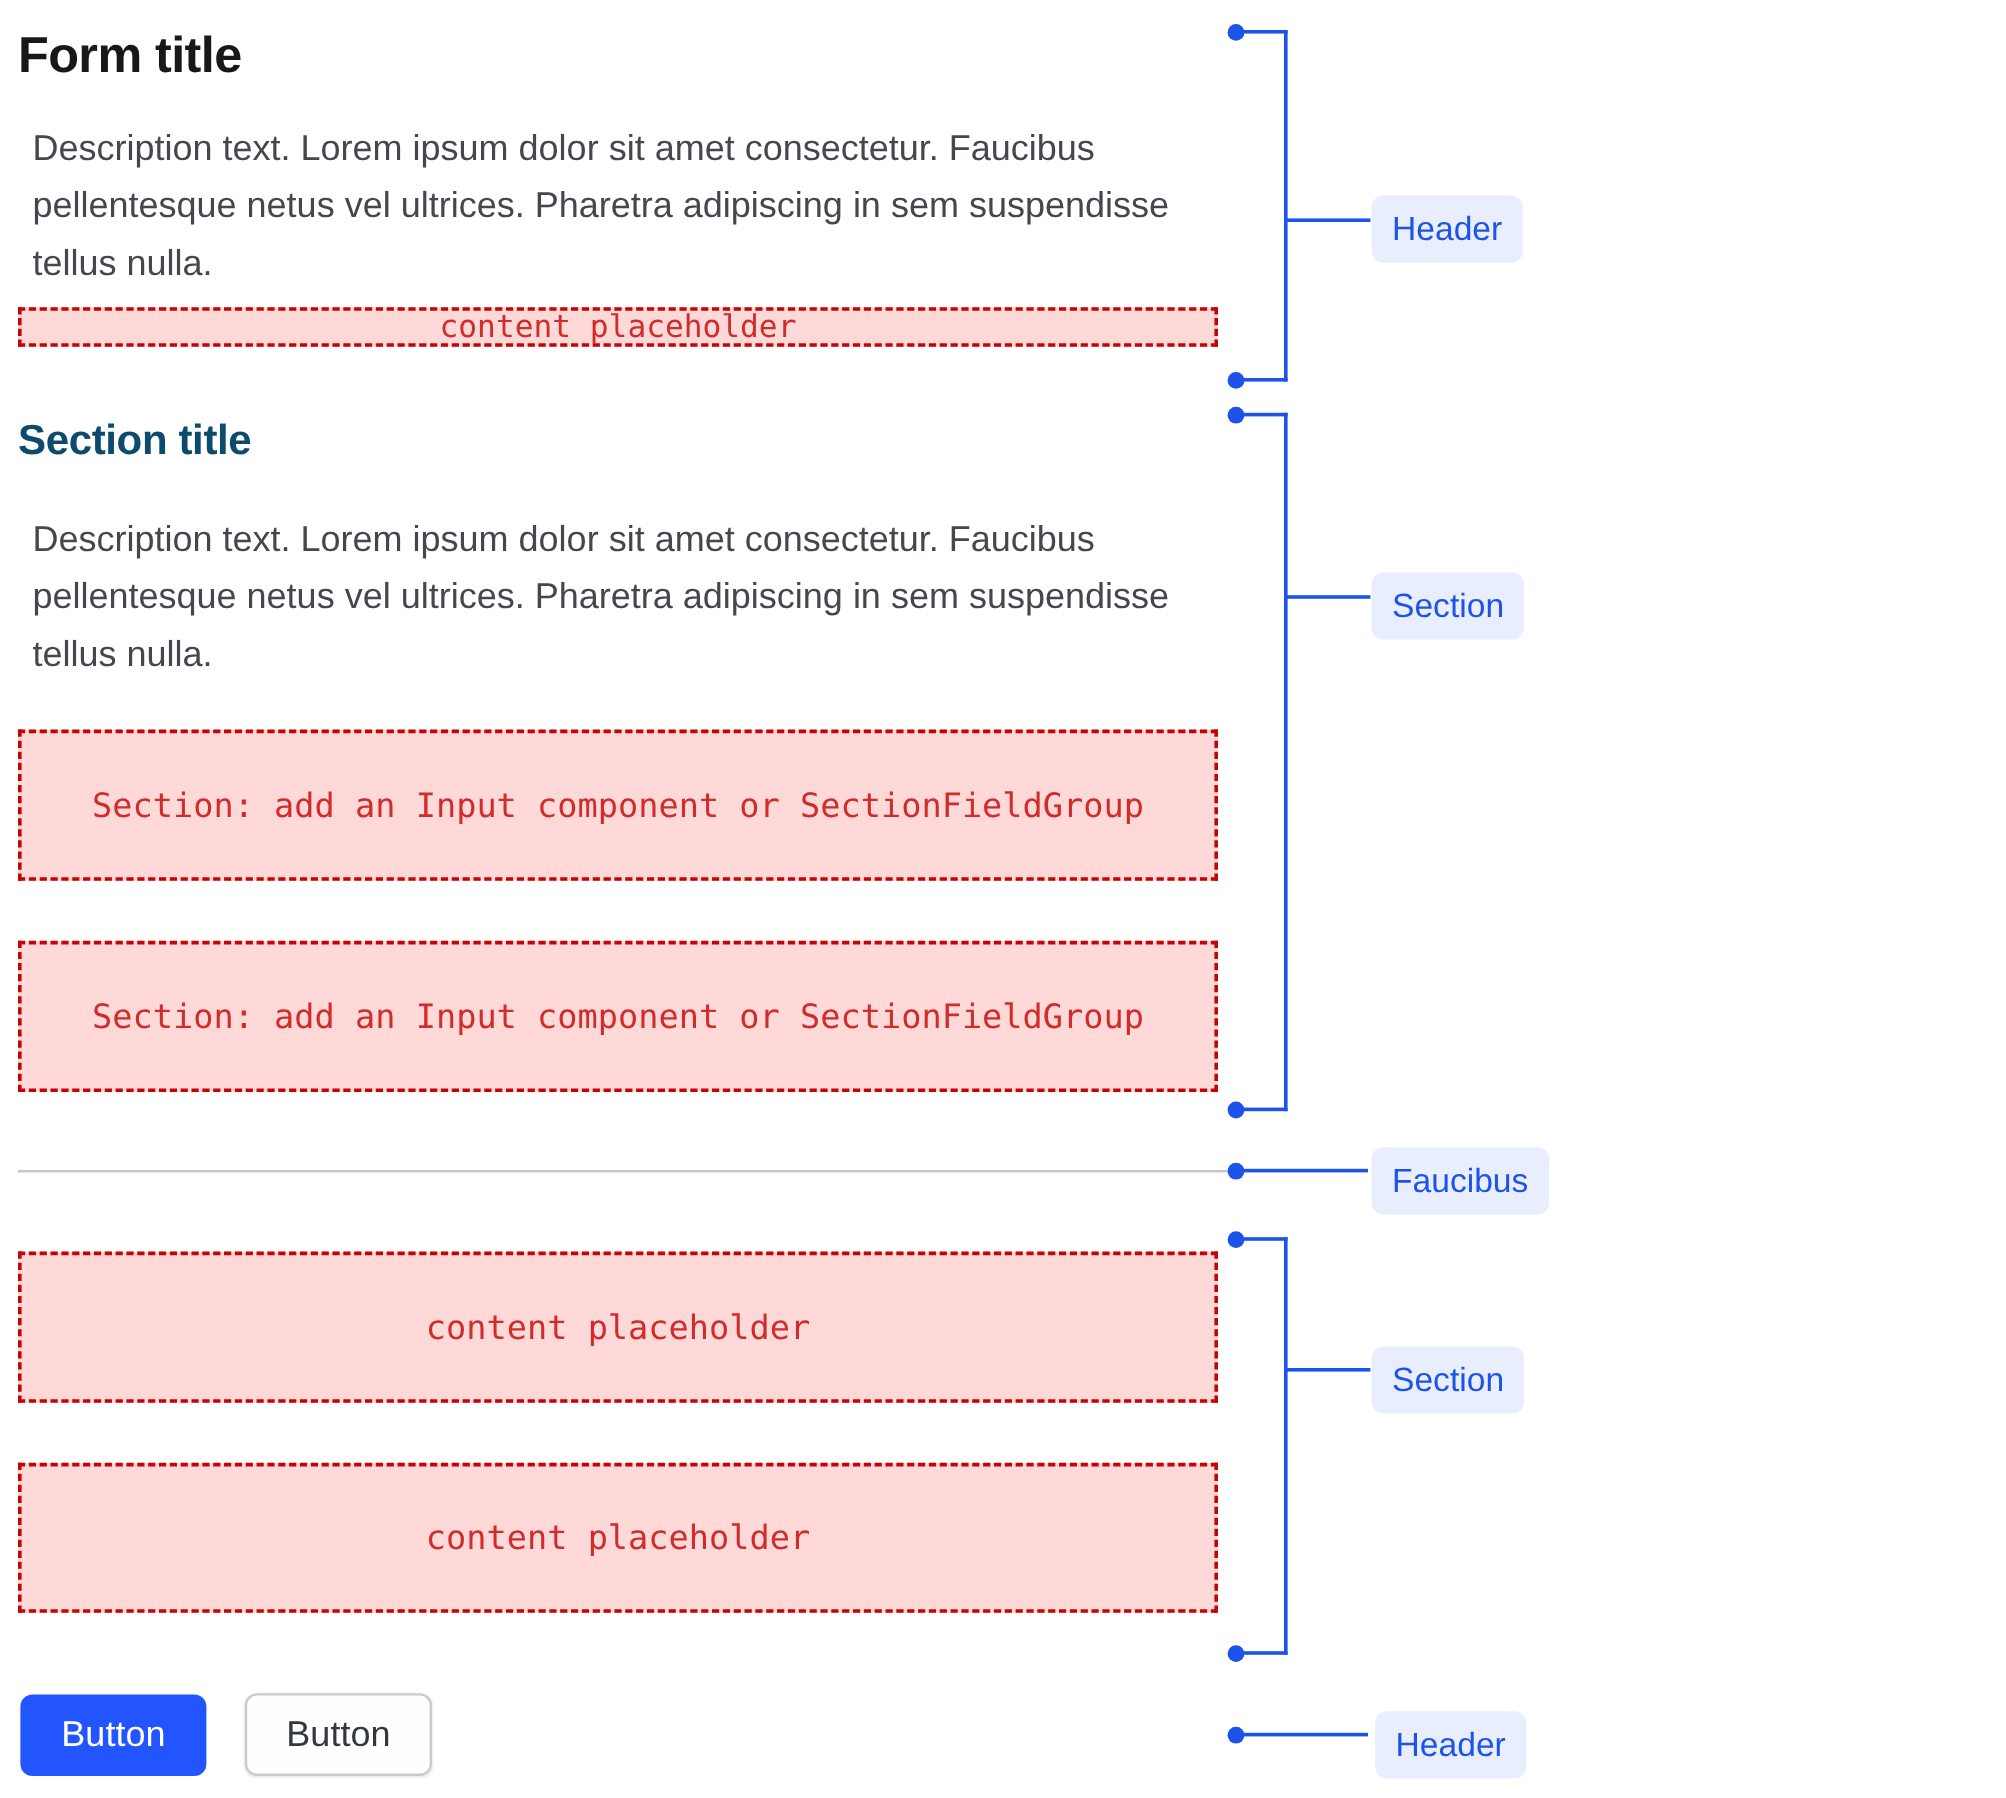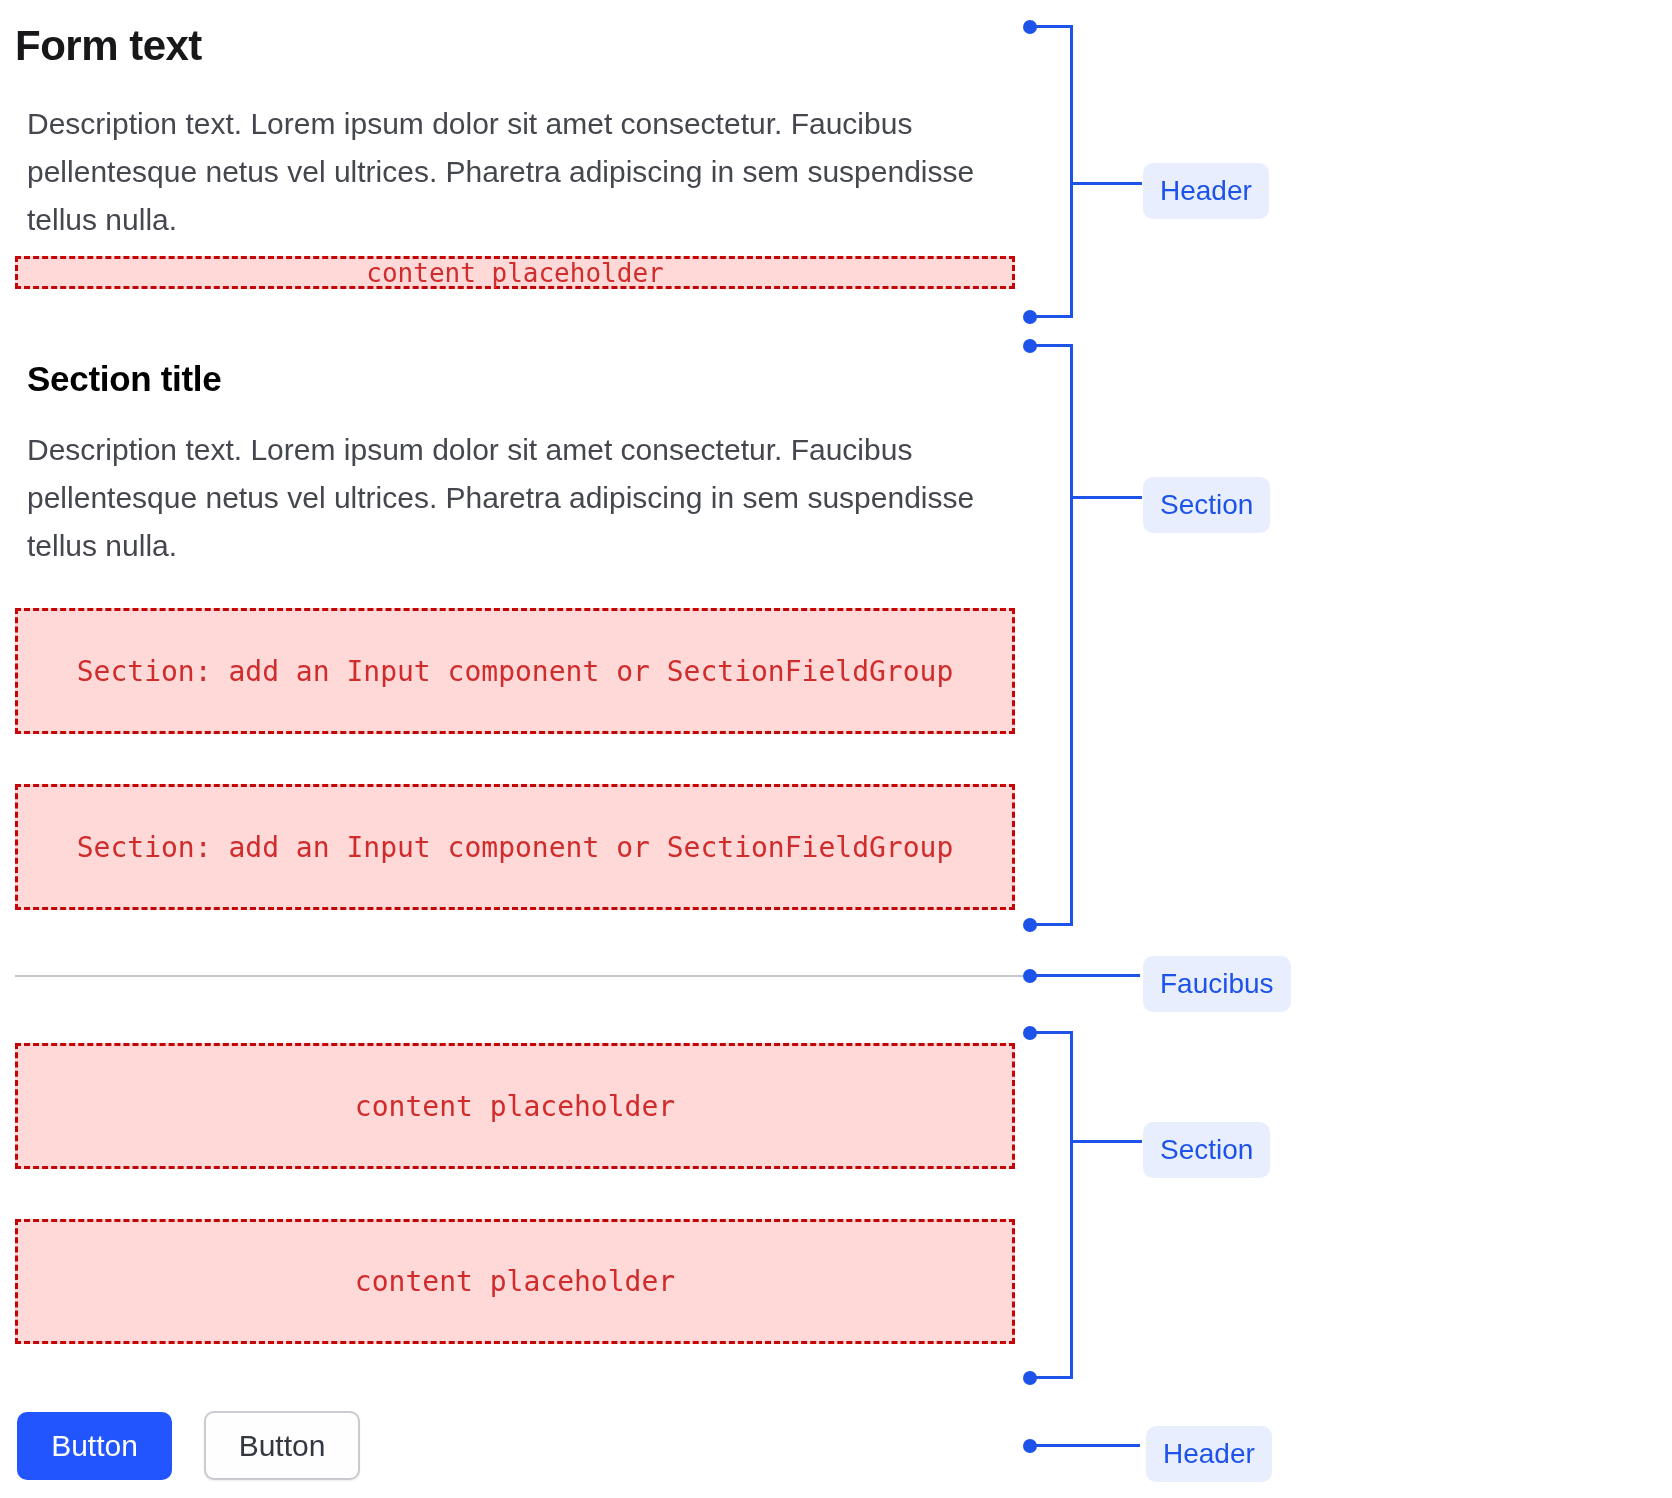--- a/index.html
+++ b/index.html
@@ -11,22 +11,22 @@
     font-family:"Liberation Sans", sans-serif;
     overflow:hidden;
   }
   
   .form-title{
     position:absolute;left:15px;top:24px;margin:0;
     font-size:42px;line-height:44px;font-weight:700;color:#17181a;
     letter-spacing:-0.5px;
   }
   .section-title{
-    position:absolute;left:15px;top:348px;margin:12px;
-    font-size:35px;line-height:38px;font-weight:700;color:#000000;
+    position:absolute;left:15px;top:348px;margin:0;
+    font-size:35px;line-height:38px;font-weight:700;color:#0c4a6e;
     letter-spacing:-0.3px;
   }
   .desc{
     position:absolute;left:15px;margin:12px;width:950px;
     font-size:30px;line-height:48px;font-weight:400;color:#45474e;
   }
   .form-desc{top:88px;}
   .section-desc{top:414px;}
   .slot{
     position:absolute;left:15px;width:1000px;box-sizing:border-box;
@@ -72,21 +72,21 @@
     background:#e8eefe;color:#1d53e8;
     display:inline-flex;align-items:center;justify-content:center;
     font-size:28px;font-weight:500;white-space:nowrap;
   }
 </style>
 </head>
 <body>
 
 <div class="canvas">
 
-  <h1 class="form-title">Form text</h1>
+  <h1 class="form-title">Form title</h1>
   <p class="desc form-desc">Description text. Lorem ipsum dolor sit amet consectetur. Faucibus pellentesque netus vel ultrices. Pharetra adipiscing in sem suspendisse tellus nulla.</p>
   <div class="slot slot-thin">
     <span>content placeholder</span>
   </div>
 
   <h2 class="section-title">Section title</h2>
   <p class="desc section-desc">Description text. Lorem ipsum dolor sit amet consectetur. Faucibus pellentesque netus vel ultrices. Pharetra adipiscing in sem suspendisse tellus nulla.</p>
   <div class="slot slot-a">
     <span>Section: add an Input component or SectionFieldGroup</span>
   </div>

